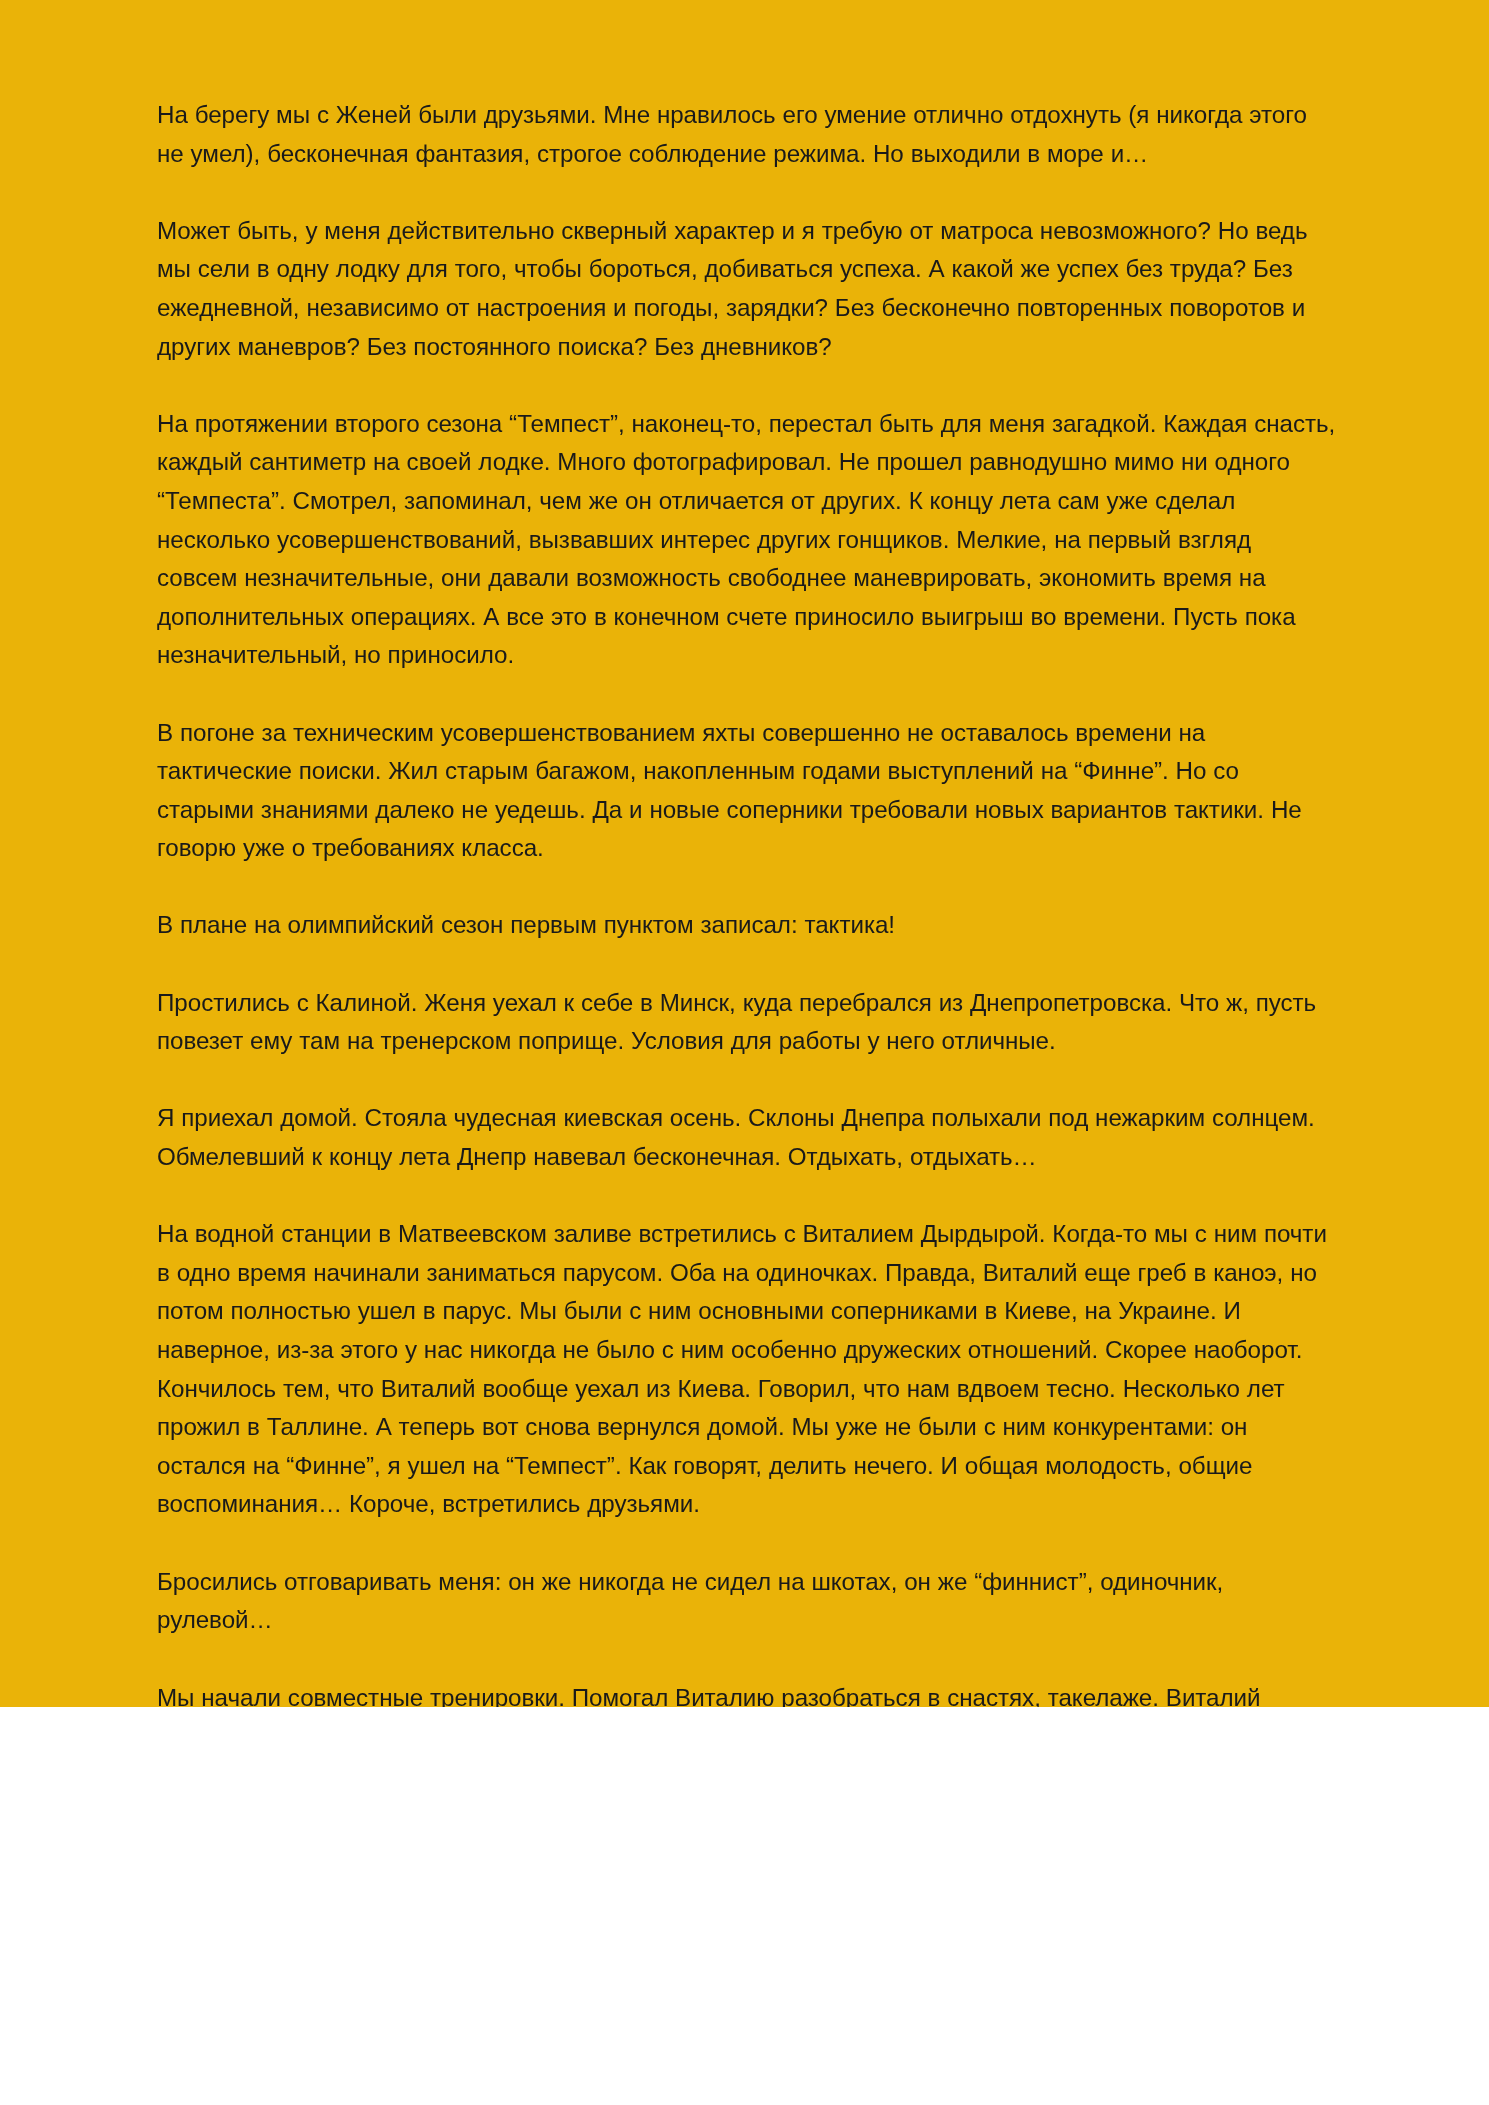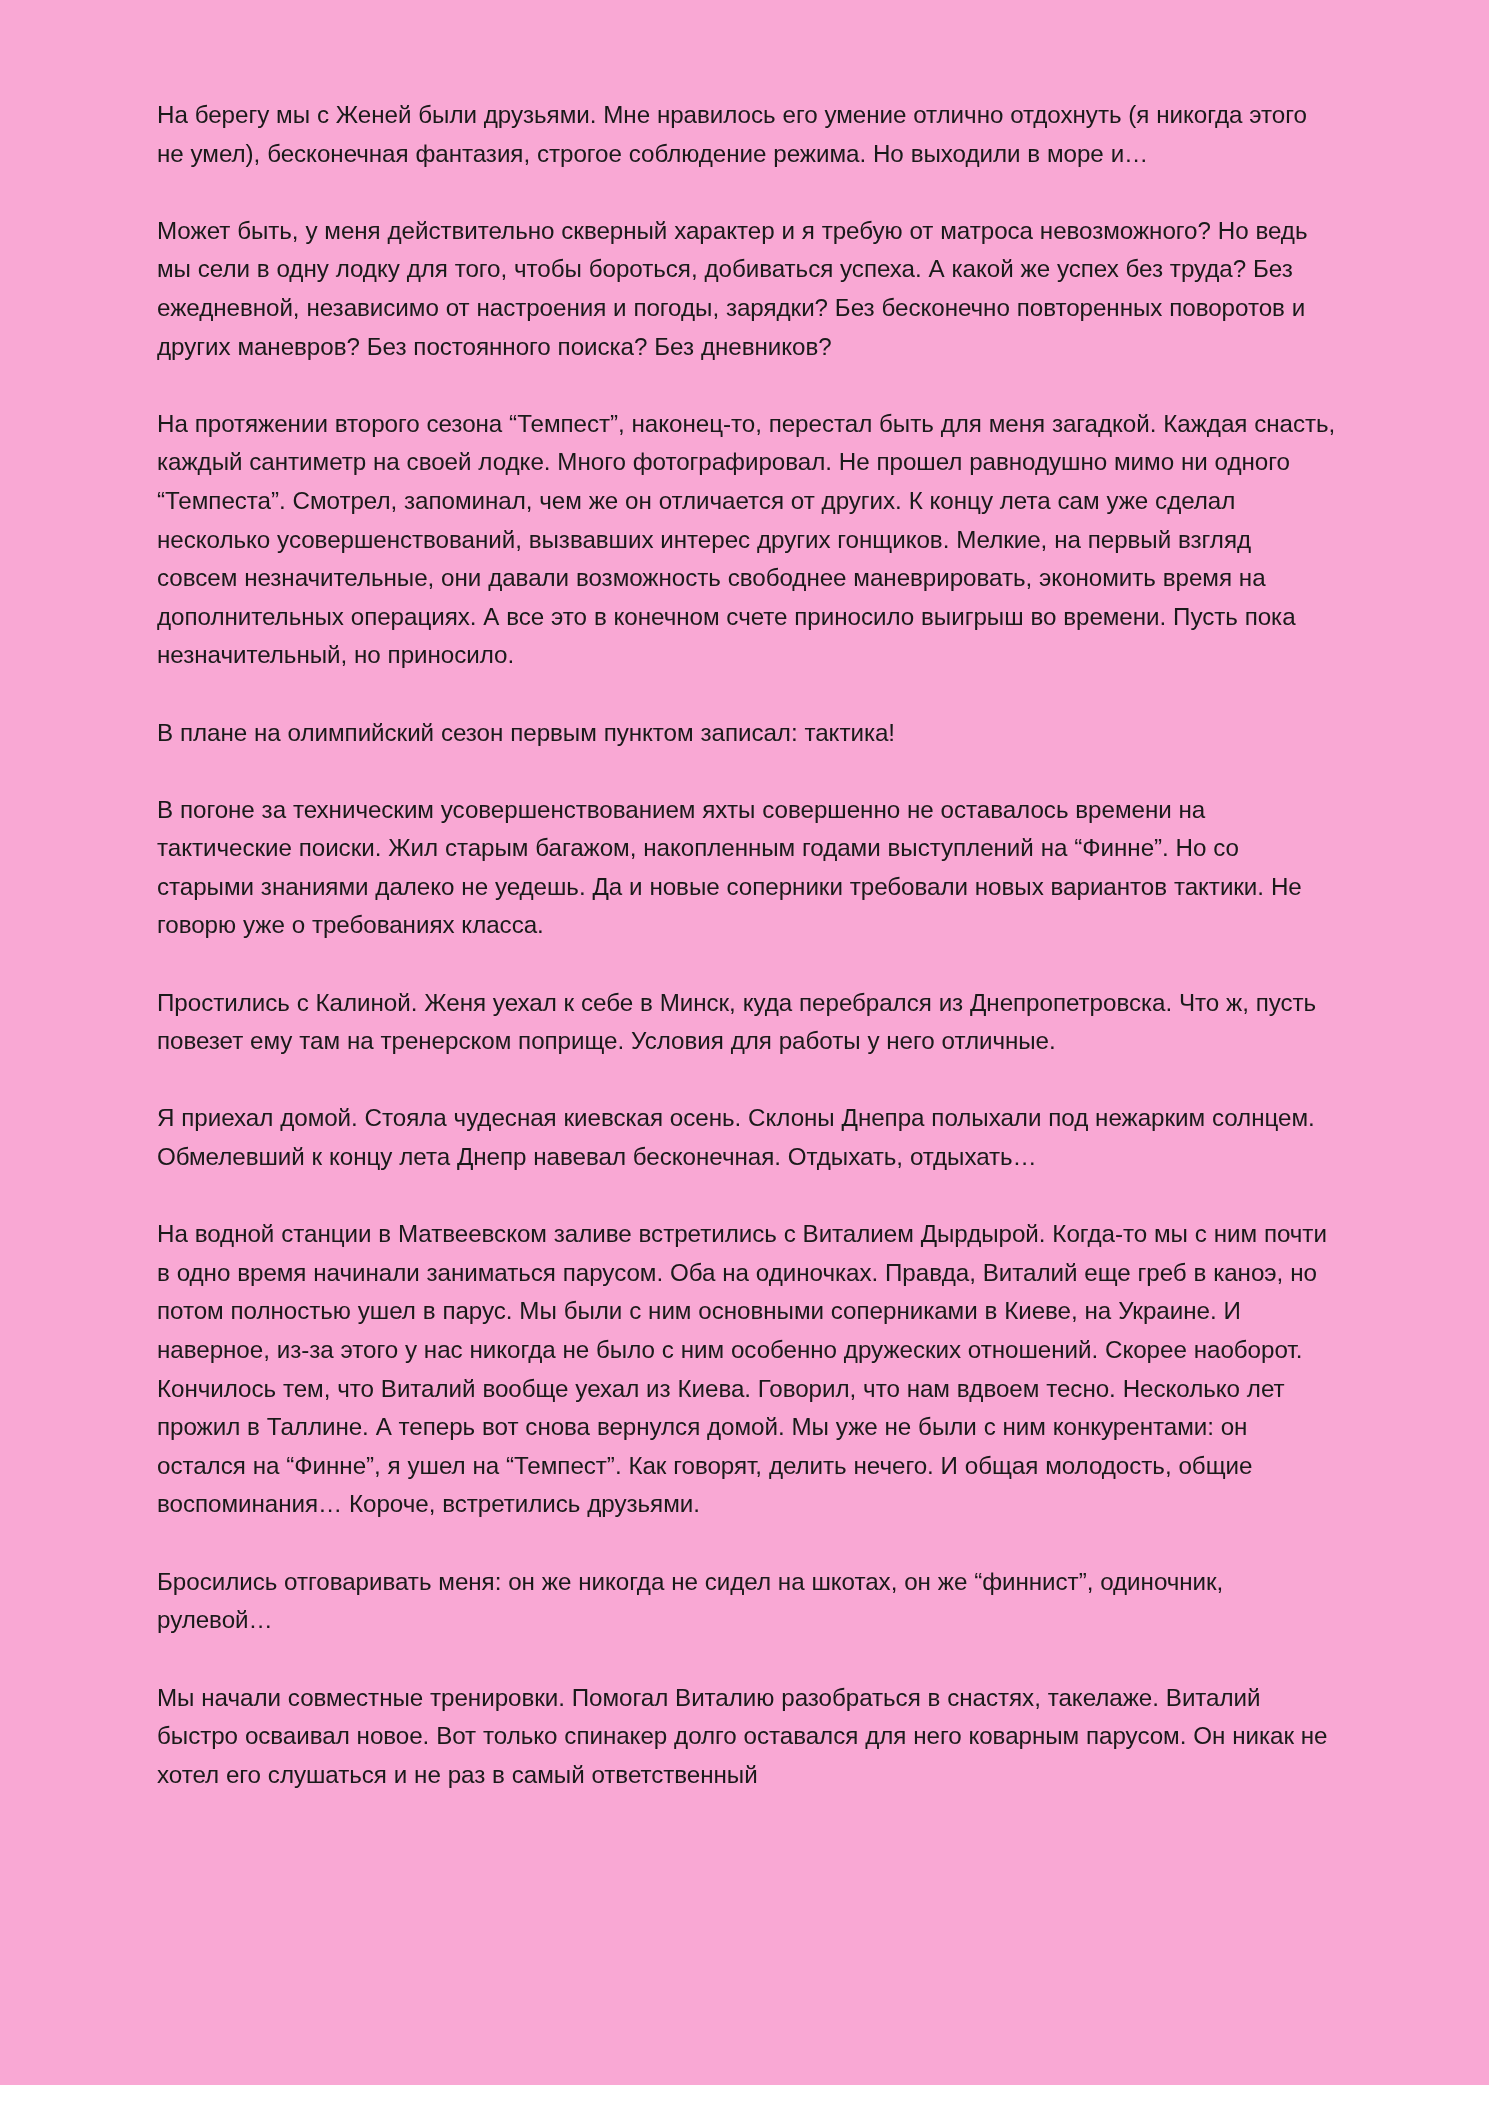--- a/index.html
+++ b/index.html
@@ -7,22 +7,22 @@
     margin: 0;
     padding: 0;
     background: #ffffff;
   }
   body {
     font-family: "Liberation Sans", "DejaVu Sans", sans-serif;
   }
   #page {
     position: relative;
     width: 1489px;
-    height: 2085px;
-    background: #f9a8d4;
+    height: 1707px;
+    background: #eab308;
     overflow: hidden;
     box-sizing: border-box;
   }
   #text-column {
     position: absolute;
     left: 157px;
     top: 96px;
     width: 1180px;
   }
   .para {
@@ -42,21 +42,21 @@
   }
 </style>
 </head>
 <body>
 
 <div id="page">
   <div id="text-column">
     <p class="para">На берегу мы с Женей были друзьями. Мне нравилось его умение отлично отдохнуть (я никогда этого не умел), бесконечная фантазия, строгое соблюдение режима. Но выходили в море и…</p>
     <p class="para">Может быть, у меня действительно скверный характер и я требую от матроса невозможного? Но ведь мы сели в одну лодку для того, чтобы бороться, добиваться успеха. А какой же успех без труда? Без ежедневной, независимо от настроения и погоды, зарядки? Без бесконечно повторенных поворотов и других маневров? Без постоянного поиска? Без дневников?</p>
     <p class="para">На протяжении второго сезона “Темпест”, наконец-то, перестал быть для меня загадкой. Каждая снасть, каждый сантиметр на своей лодке. Много фотографировал. Не прошел равнодушно мимо ни одного “Темпеста”. Смотрел, запоминал, чем же он отличается от других. К концу лета сам уже сделал несколько усовершенствований, вызвавших интерес других гонщиков. Мелкие, на первый взгляд совсем незначительные, они давали возможность свободнее маневрировать, экономить время на дополнительных операциях. А все это в конечном счете приносило выигрыш во времени. Пусть пока незначительный, но приносило.</p>
+    <p class="para">В погоне за техническим усовершенствованием яхты совершенно не оставалось времени на тактические поиски. Жил старым багажом, накопленным годами выступлений на “Финне”. Но со старыми знаниями далеко не уедешь. Да и новые соперники требовали новых вариантов тактики. Не говорю уже о требованиях класса.</p>
     <p class="para">В плане на олимпийский сезон первым пунктом записал: тактика!</p>
-    <p class="para">В погоне за техническим усовершенствованием яхты совершенно не оставалось времени на тактические поиски. Жил старым багажом, накопленным годами выступлений на “Финне”. Но со старыми знаниями далеко не уедешь. Да и новые соперники требовали новых вариантов тактики. Не говорю уже о требованиях класса.</p>
     <p class="para">Простились с Калиной. Женя уехал к себе в Минск, куда перебрался из Днепропетровска. Что ж, пусть повезет ему там на тренерском поприще. Условия для работы у него отличные.</p>
     <p class="para">Я приехал домой. Стояла чудесная киевская осень. Склоны Днепра полыхали под нежарким солнцем. Обмелевший к концу лета Днепр навевал бесконечная. Отдыхать, отдыхать…</p>
     <p class="para">На водной станции в Матвеевском заливе встретились с Виталием Дырдырой. Когда-то мы с ним почти в одно время начинали заниматься парусом. Оба на одиночках. Правда, Виталий еще греб в каноэ, но потом полностью ушел в парус. Мы были с ним основными соперниками в Киеве, на Украине. И наверное, из-за этого у нас никогда не было с ним особенно дружеских отношений. Скорее наоборот. Кончилось тем, что Виталий вообще уехал из Киева. Говорил, что нам вдвоем тесно. Несколько лет прожил в Таллине. А теперь вот снова вернулся домой. Мы уже не были с ним конкурентами: он остался на “Финне”, я ушел на “Темпест”. Как говорят, делить нечего. И общая молодость, общие воспоминания… Короче, встретились друзьями.</p>
     <p class="para">Бросились отговаривать меня: он же никогда не сидел на шкотах, он же “финнист”, одиночник, рулевой…</p>
     <p class="para">Мы начали совместные тренировки. Помогал Виталию разобраться в снастях, такелаже. Виталий быстро осваивал новое. Вот только спинакер долго оставался для него коварным парусом. Он никак не хотел его слушаться и не раз в самый ответственный</p>
   </div>
 </div>
 
 </body></html>

